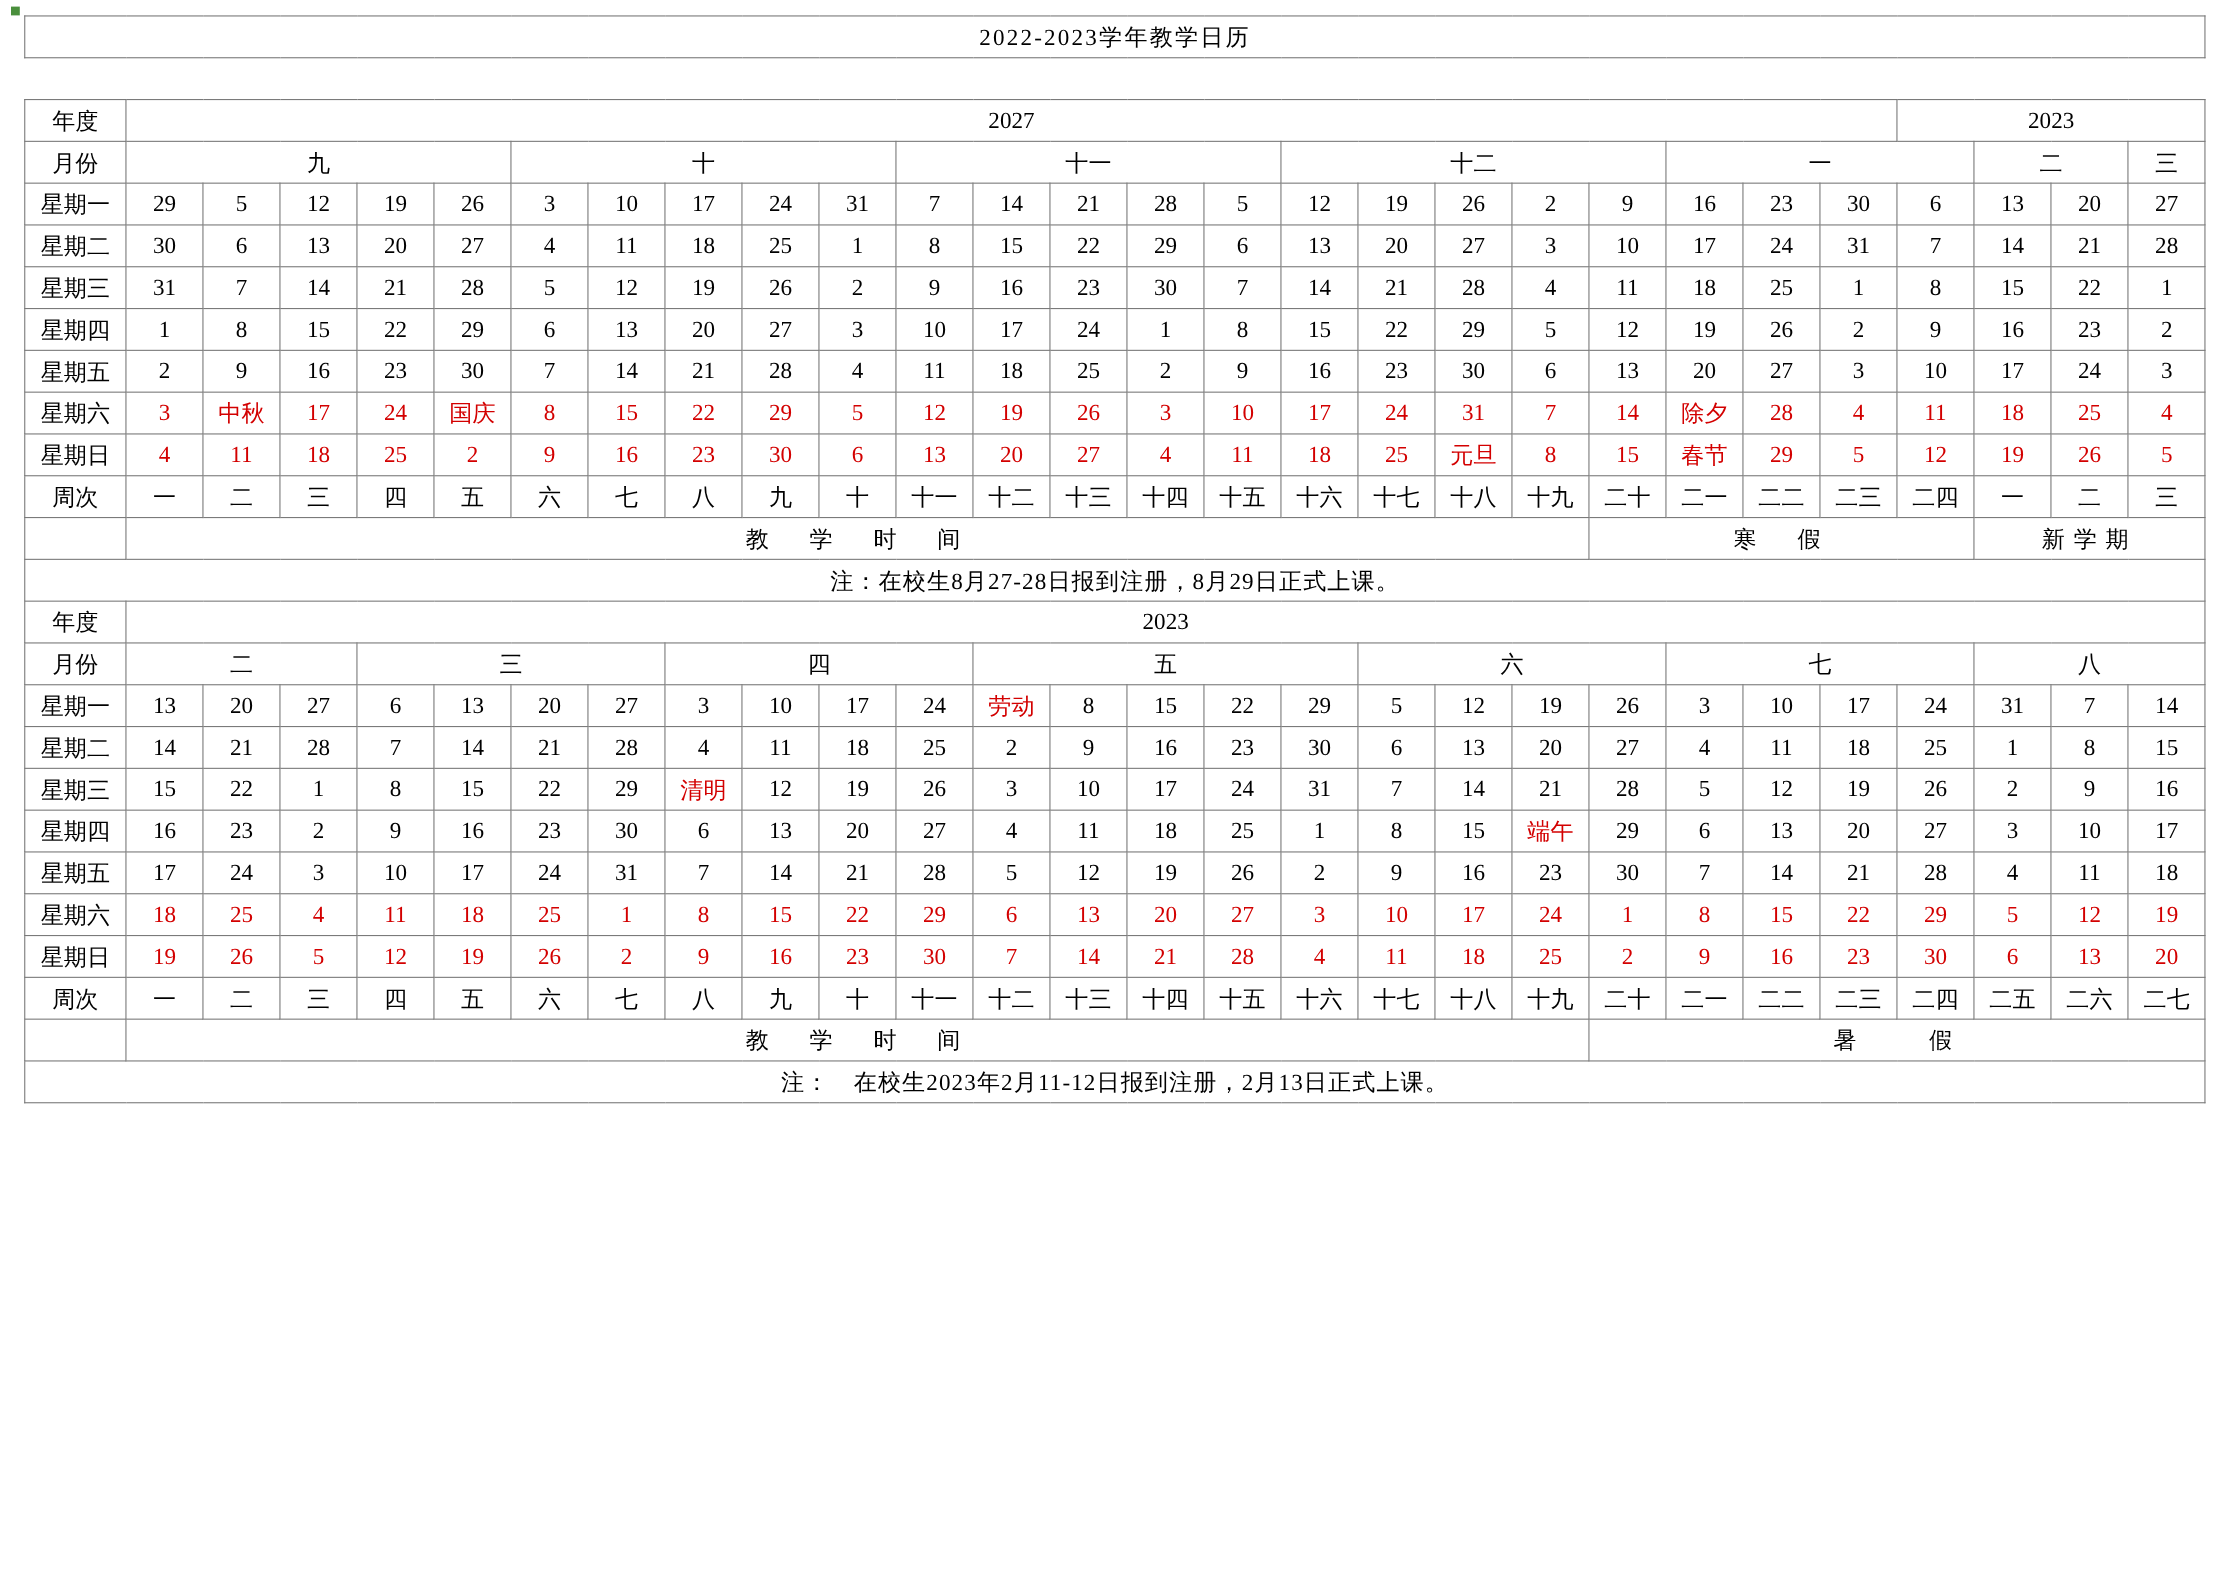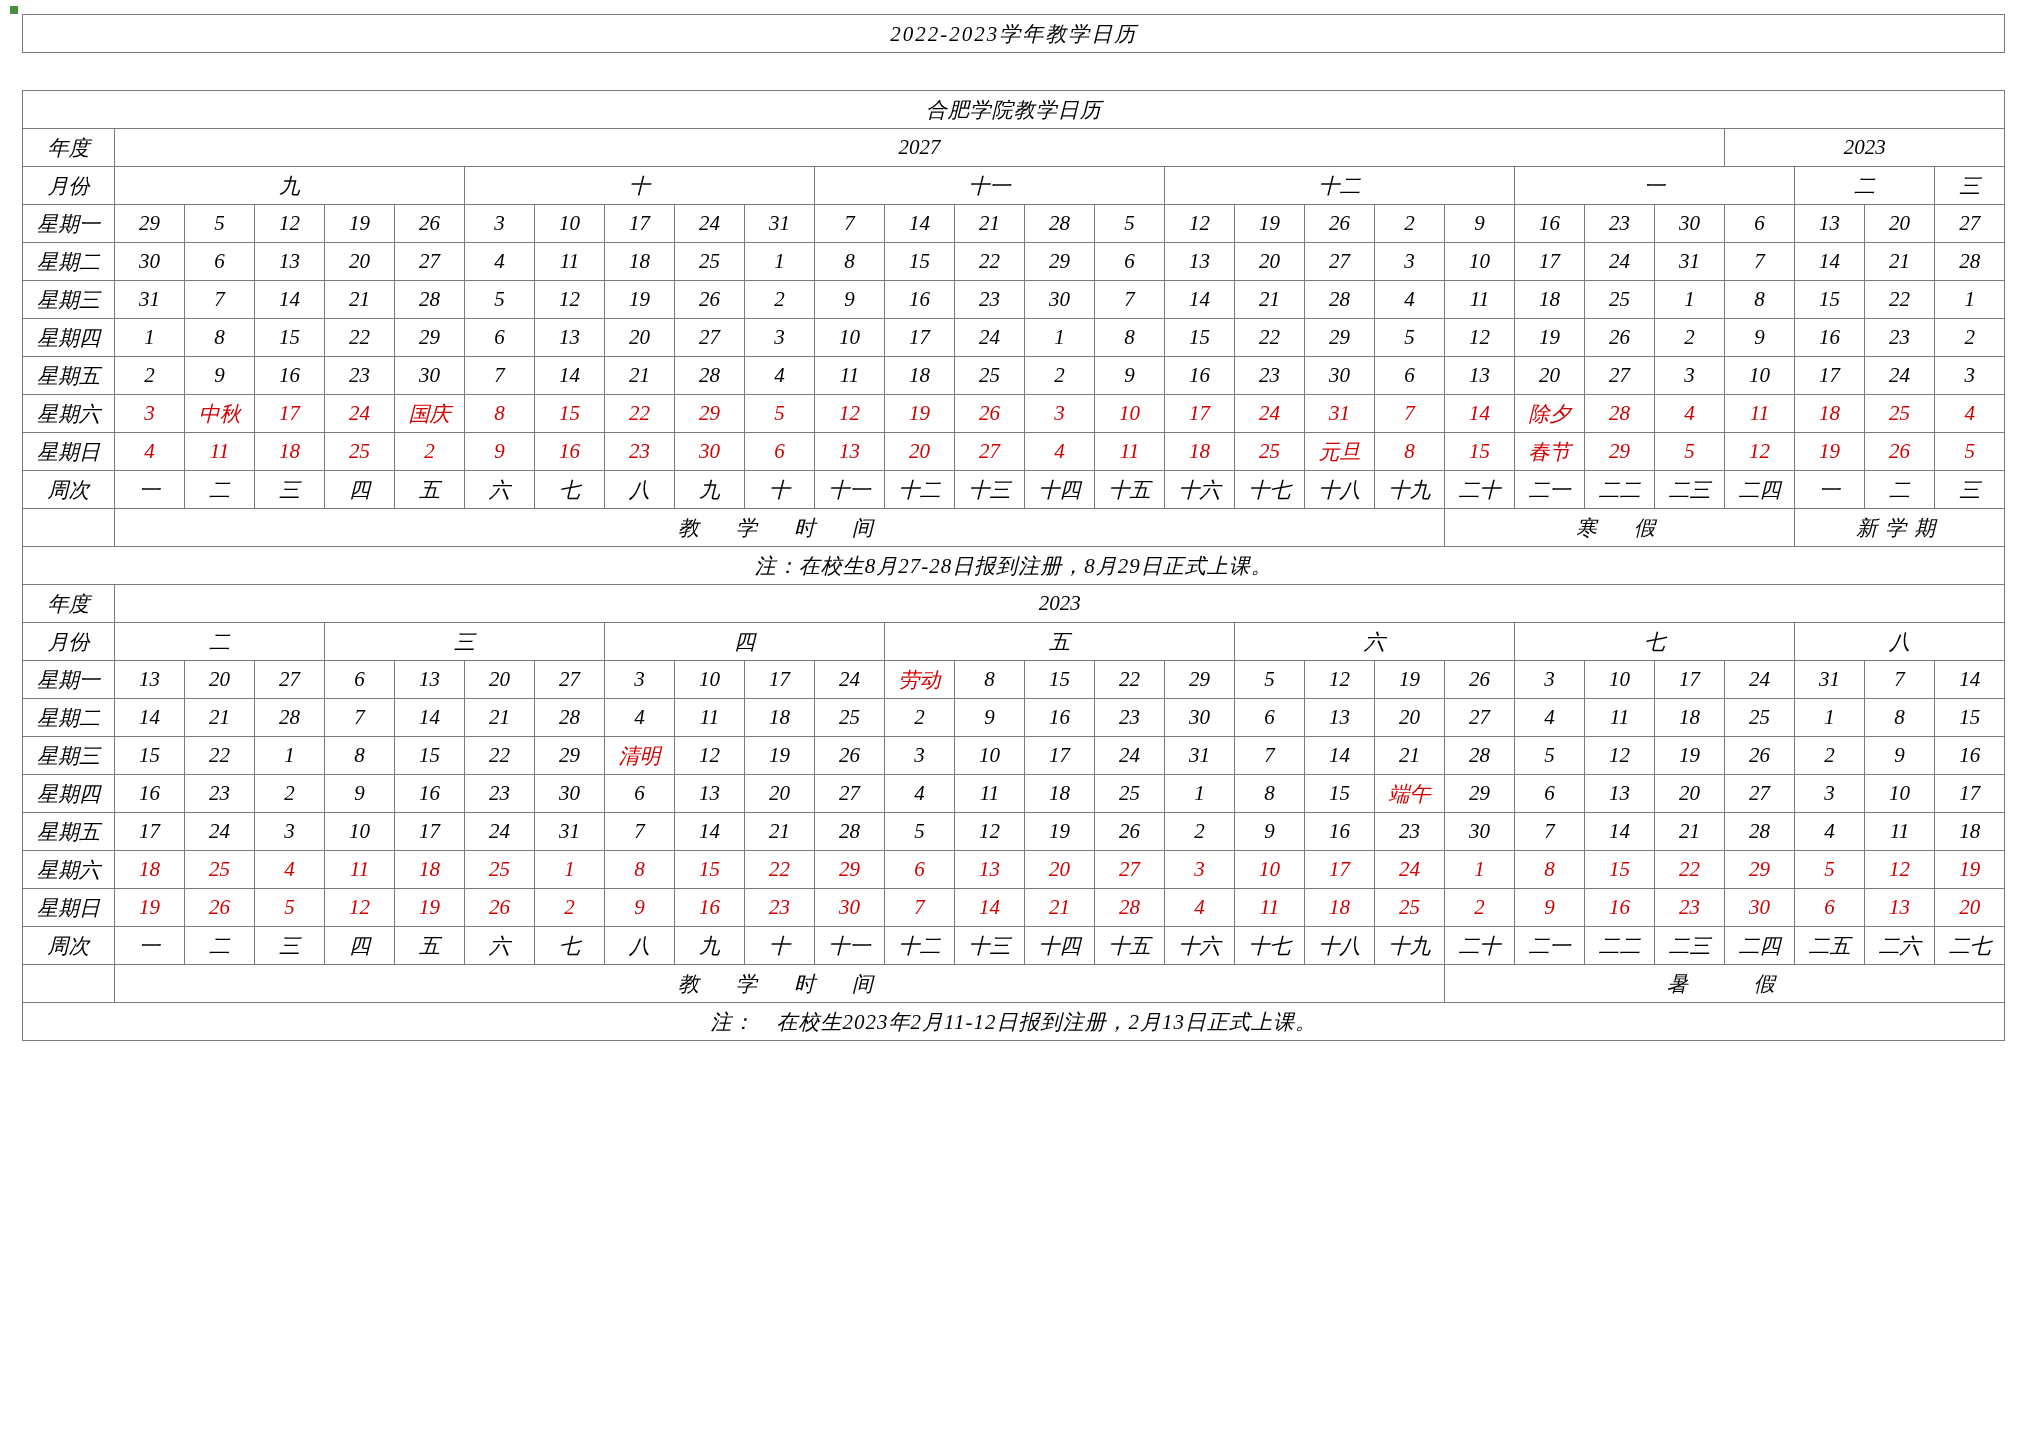--- a/index.html
+++ b/index.html
@@ -14,21 +14,20 @@
   }
   .page {
     width: 2032px;
     box-sizing: border-box;
     padding: 14px 22px 10px 22px;
   }
   table.cal {
     border-collapse: collapse;
     table-layout: fixed;
     width: 1736px;
-    font-style: italic;
   }
   table.cal td {
     border: 1px solid #7a7a7a;
     text-align: center;
     vertical-align: middle;
     font-size: 21px;
     height: 37px;
     padding: 0;
     overflow: hidden;
     white-space: nowrap;
@@ -107,23 +106,20 @@
     </colgroup>
     <tbody>
 
       <tr class="title-row">
         <td colspan="28">2022-2023学年教学日历</td>
       </tr>
       <tr class="spacer">
             <td colspan="28" style="border:none"></td>
           </tr>
 
-      <tr class="sub1">
-        <td colspan="28">合肥学院教学日历</td>
-      </tr>
 
 
       <tr class="hdr">
         <td class="label">年度</td>
         <td colspan="23" class="month">2027</td>
         <td colspan="4" class="month">2023</td>
       </tr>
 
       <tr class="hdr">
         <td class="label">月份</td>

